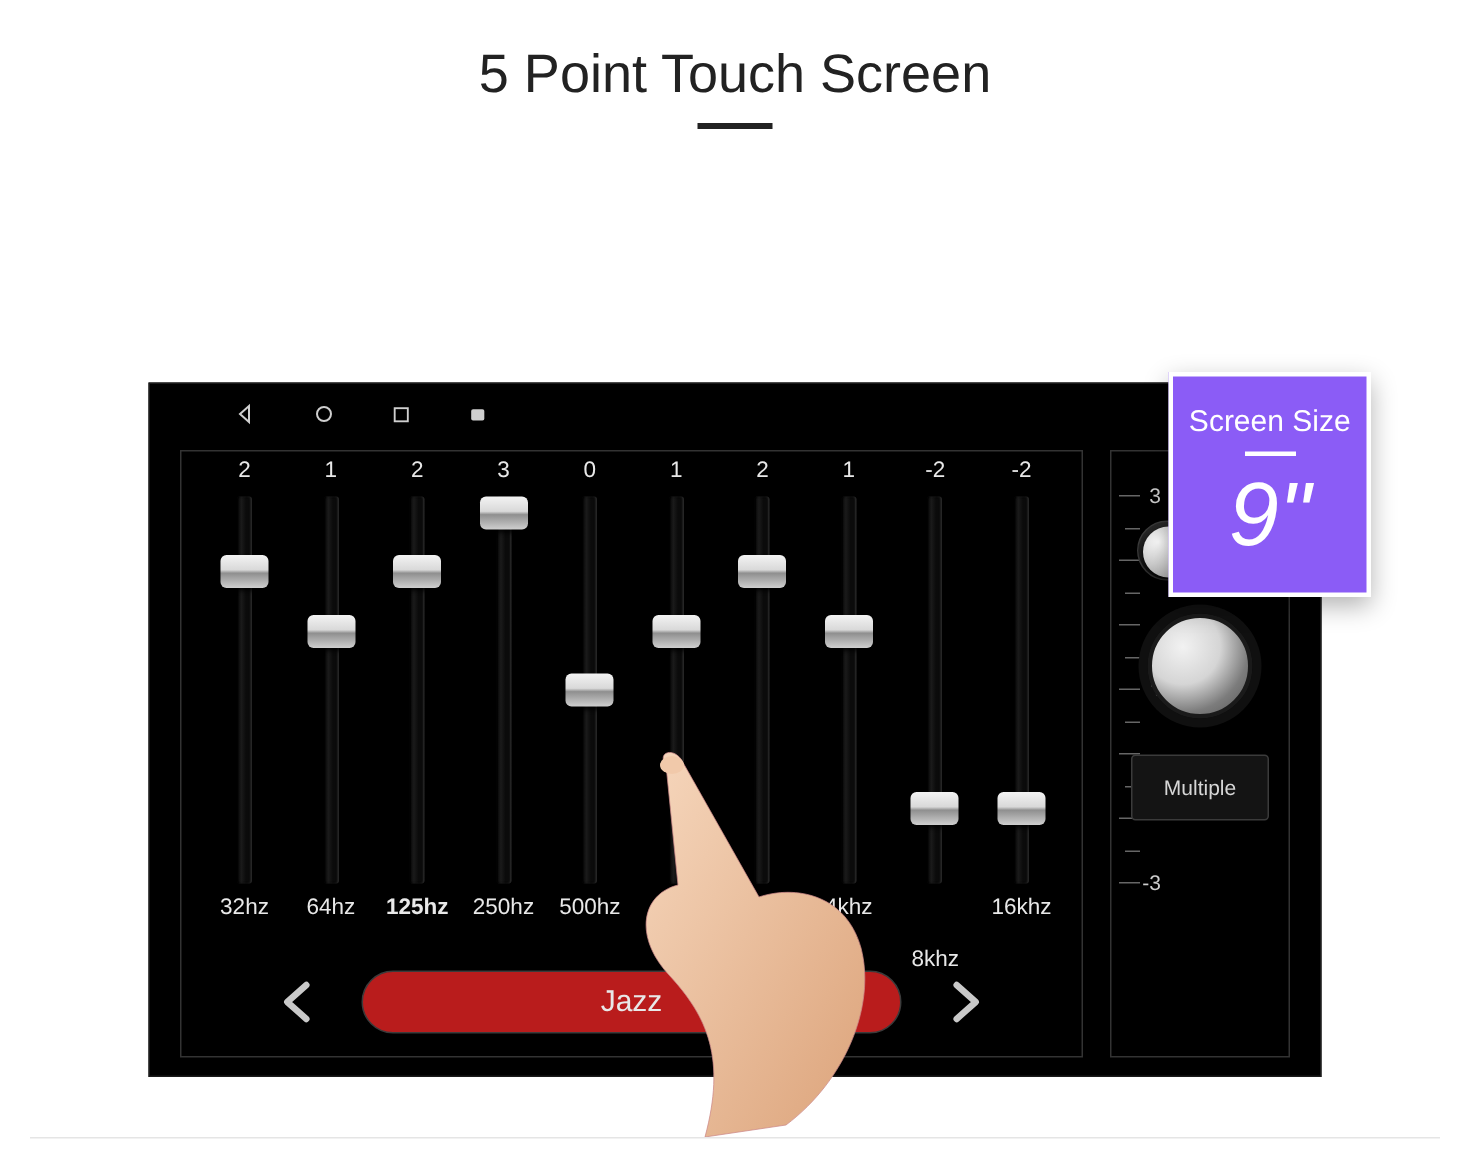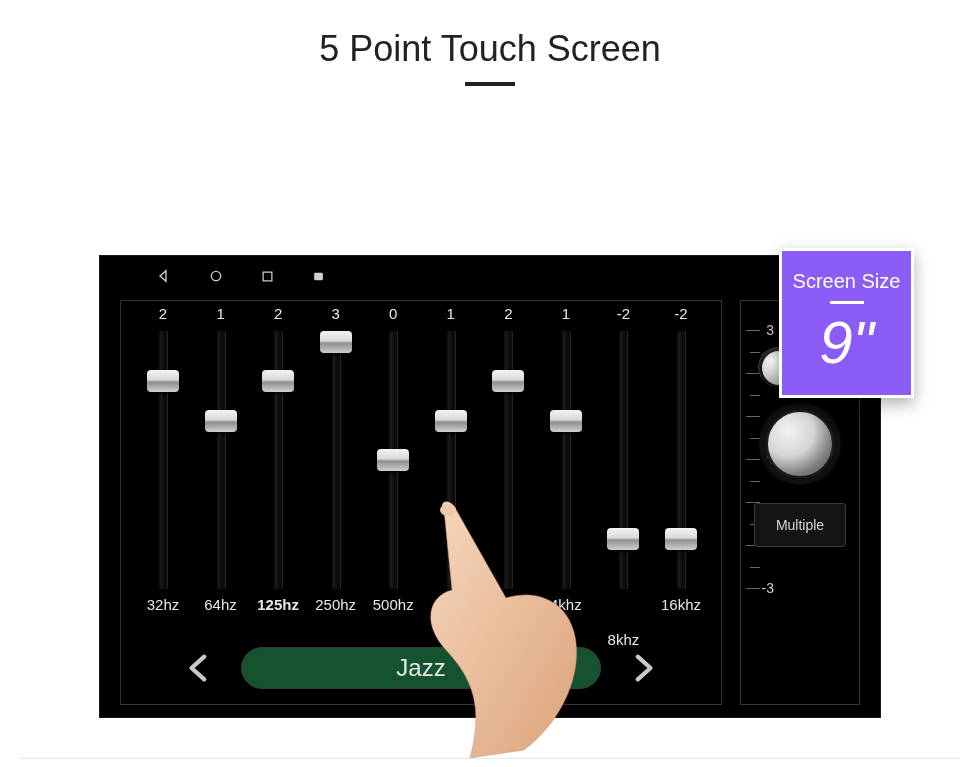--- a/index.html
+++ b/index.html
@@ -19,21 +19,21 @@
   .eq-bot { position: absolute; left: 0; bottom: 84px; width: 100%; height: 24px; }
   .eq-tracks { position: absolute; left: 0; top: 30px; width: 100%; height: 258px; }
   .track { position: absolute; top: 0; width: 10px; height: 258px; transform: translateX(-50%); background: linear-gradient(90deg,#0b0b0b 0%, #1a1a1a 30%, #0b0b0b 60%); border-radius: 2px; box-shadow: inset 1px 0 1px #000, inset -1px 0 1px #2a2a2a; }
   .knob { position: absolute; left: -11px; width: 32px; height: 22px; border-radius: 4px; background: linear-gradient(180deg,#f3f3f3 0%, #d9d9d9 45%, #8f8f8f 55%, #cfcfcf 100%); box-shadow: 0 2px 3px rgba(0,0,0,.8); }
   .scale { position: absolute; left: 624px; top: 74px; width: 40px; height: 258px; }
   .scale .tick { position: absolute; right: 4px; width: 10px; height: 1px; background: #666; }
   .scale .lbl { position: absolute; right: -10px; color: #ccc; font-size: 14px; transform: translateY(-50%); }
   .preset-row { position: absolute; left: 0; bottom: 0; width: 100%; height: 72px; display: flex; align-items: center; justify-content: center; gap: 16px; }
   .chev { color: #bbb; font-size: 0; cursor: pointer; padding: 8px; }
   .chev svg { width: 34px; height: 34px; display:block; }
-  .preset-pill { width: 360px; height: 42px; border-radius: 22px; background: #14532d; color: #e8e8e8; font-size: 24px; display: flex; align-items: center; justify-content: center; border: 1px solid #3b3b3b; }
+  .preset-pill { width: 360px; height: 42px; border-radius: 22px; background: #b91c1c; color: #e8e8e8; font-size: 20px; display: flex; align-items: center; justify-content: center; border: 1px solid #3b3b3b; }
 
   .side { position: absolute; right: 20px; top: 44px; width: 120px; height: 405px; border: 1px solid #333; display: flex; flex-direction: column; align-items: center; gap: 16px; padding-top: 14px; }
   .loud-label { color: #ddd; font-size: 14px; }
   .toggle { position: relative; width: 84px; height: 40px; border-radius: 20px; background: linear-gradient(180deg,#2a2a2a,#121212); border: 1px solid #3a3a3a; }
   .toggle .dot { position: absolute; left: 3px; top: 3px; width: 34px; height: 34px; border-radius: 50%; background: radial-gradient(circle at 30% 30%, #fff, #cfcfcf 45%, #8a8a8a 100%); box-shadow: 0 2px 4px rgba(0,0,0,.8); }
   .toggle .ring { position: absolute; right: 12px; top: 50%; width: 14px; height: 14px; border: 2px solid #8a8a8a; border-radius: 50%; transform: translateY(-50%); }
   .bigknob { width: 70px; height: 70px; border-radius: 50%; background: radial-gradient(circle at 32% 30%, #f2f2f2 0%, #d5d5d5 40%, #7c7c7c 70%, #555 100%); border: 3px solid #1a1a1a; box-shadow: 0 0 0 6px #101010; margin-top: 6px; }
   .side-btn { width: 92px; height: 44px; border: 1px solid #3b3b3b; background: #141414; color: #d6d6d6; font-size: 14px; display: flex; align-items: center; justify-content: center; border-radius: 3px; margin-top: 8px; text-align: center; }
 
   .badge { position: absolute; right: 66px; top: 248px; width: 135px; height: 150px; background: #8b5cf6; border: 3px solid #fff; box-shadow: 0 6px 16px rgba(0,0,0,.3); color: #fff; display: flex; flex-direction: column; align-items: center; justify-content: center; }

